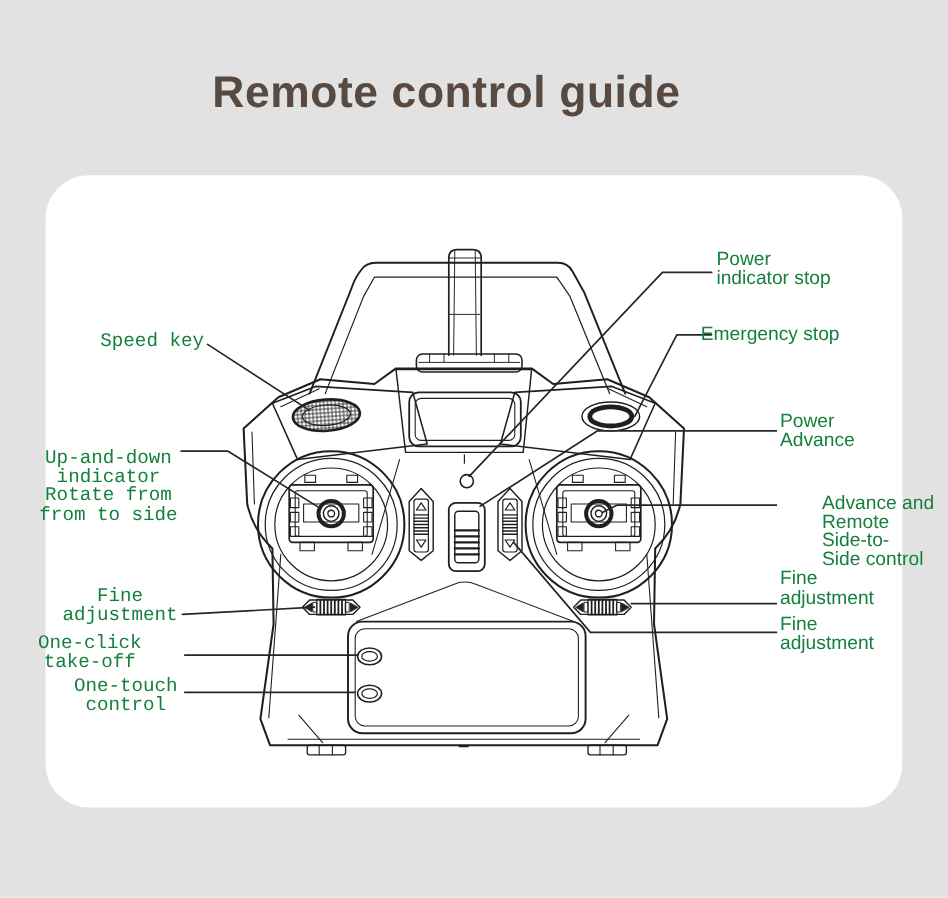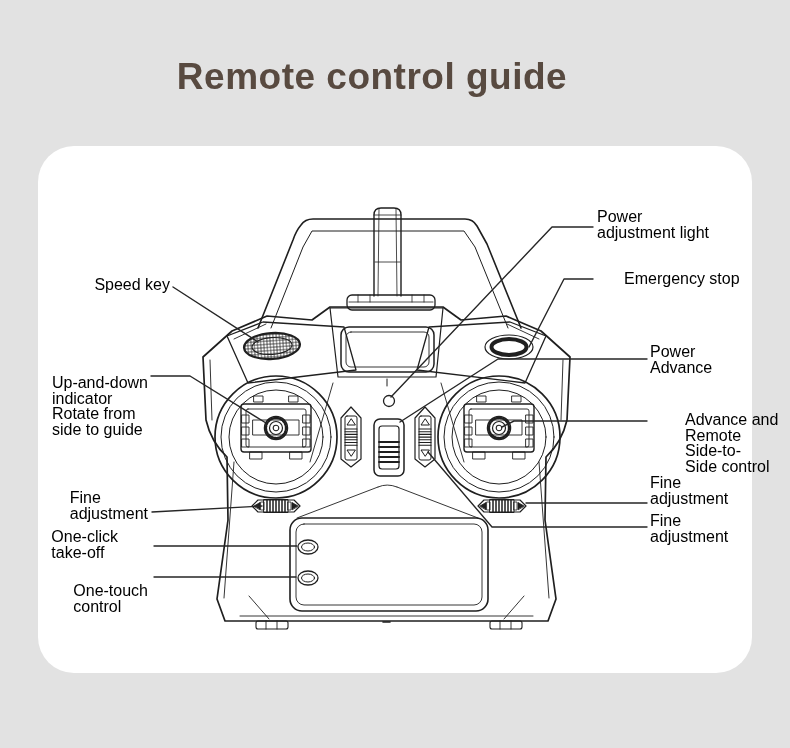--- a/index.html
+++ b/index.html
@@ -12,32 +12,32 @@
     position:absolute;left:0;top:56px;width:744px;
     text-align:center;font-size:37px;font-weight:600;
     color:#584a40;letter-spacing:0.5px;margin:0;
   }
   .card{
     position:absolute;left:38px;top:146px;width:714px;height:527px;
     background:#ffffff;border-radius:36px;
   }
   svg.drawing{position:absolute;left:0;top:0;width:790px;height:748px;pointer-events:none;}
   .lbl{
-    position:absolute;font-size:16px;line-height:15.6px;color:#000000;
+    position:absolute;font-size:16px;line-height:15.6px;color:#15803d;
     white-space:nowrap;
   }
   .lbl span{display:block;}
-  .lbl.r{text-align:left;}
+  .lbl.r{text-align:center;font-family:Liberation Mono, monospace;}
   #lbl-speed{right:620px;top:277px;}
   #lbl-throttle{right:642px;top:375px;}
   #lbl-fine-left{right:642px;top:490px;}
   #lbl-takeoff{right:672px;top:529px;}
-  #lbl-landing{right:642px;top:583px;}
+  #lbl-landing{right:642px;top:565px;}
   #lbl-power-ind{left:597px;top:209px;}
-  #lbl-emergency{left:624px;top:271px;}
+  #lbl-emergency{left:584px;top:271px;}
   #lbl-power-switch{left:650px;top:344px;}
   #lbl-advance{left:650px;top:412px;margin-left:35px;}
   #lbl-fine-r1{left:650px;top:475px;}
   #lbl-fine-r2{left:650px;top:513px;}
 </style>
 </head>
 <body>
 
 <h1 class="page-title">Remote control guide</h1>
 
@@ -190,38 +190,38 @@
   </g>
 </svg>
 
 <div class="lbl r" id="lbl-speed">
   <span>Speed key</span>
 </div>
 <div class="lbl r" id="lbl-throttle">
   <span>Up-and-down</span>
   <span>indicator</span>
   <span>Rotate from</span>
-  <span>side to guide</span>
+  <span>from to side</span>
 </div>
 <div class="lbl r" id="lbl-fine-left">
   <span>Fine</span>
   <span>adjustment</span>
 </div>
 <div class="lbl r" id="lbl-takeoff">
   <span>One-click</span>
   <span>take-off</span>
 </div>
 <div class="lbl r" id="lbl-landing">
   <span>One-touch</span>
   <span>control</span>
 </div>
 
 <div class="lbl" id="lbl-power-ind">
   <span>Power</span>
-  <span>adjustment light</span>
+  <span>indicator stop</span>
 </div>
 <div class="lbl" id="lbl-emergency">
   <span>Emergency stop</span>
 </div>
 <div class="lbl" id="lbl-power-switch">
   <span>Power</span>
   <span>Advance</span>
 </div>
 <div class="lbl" id="lbl-advance">
   <span>Advance and</span>

